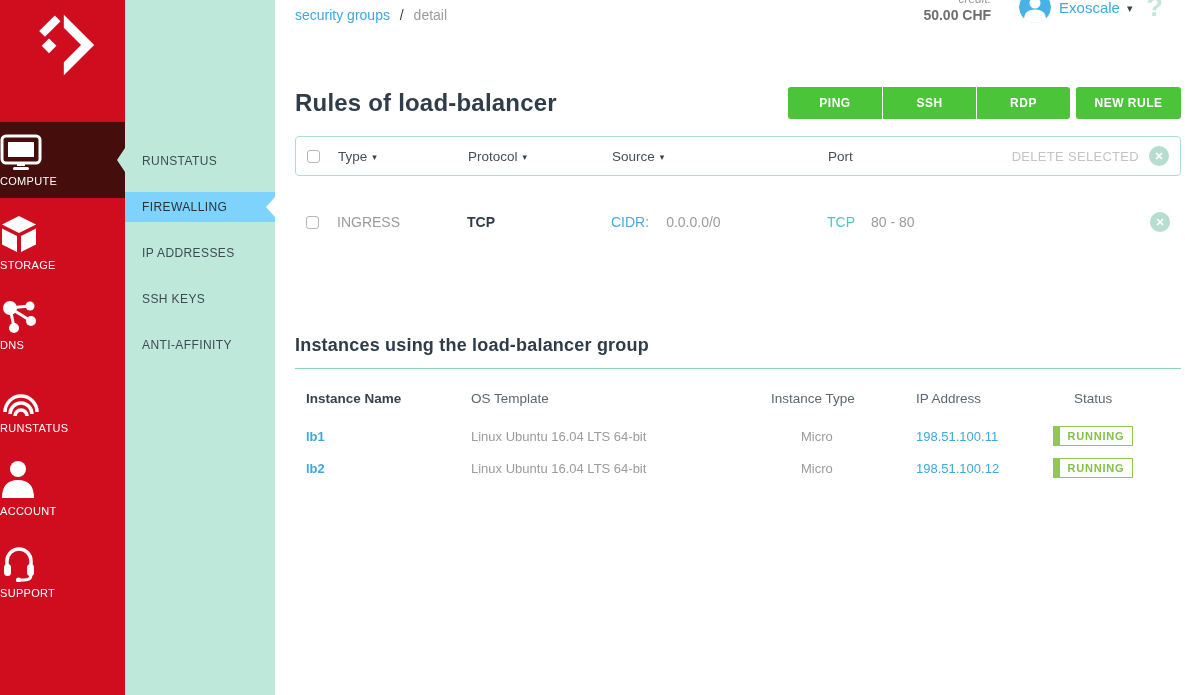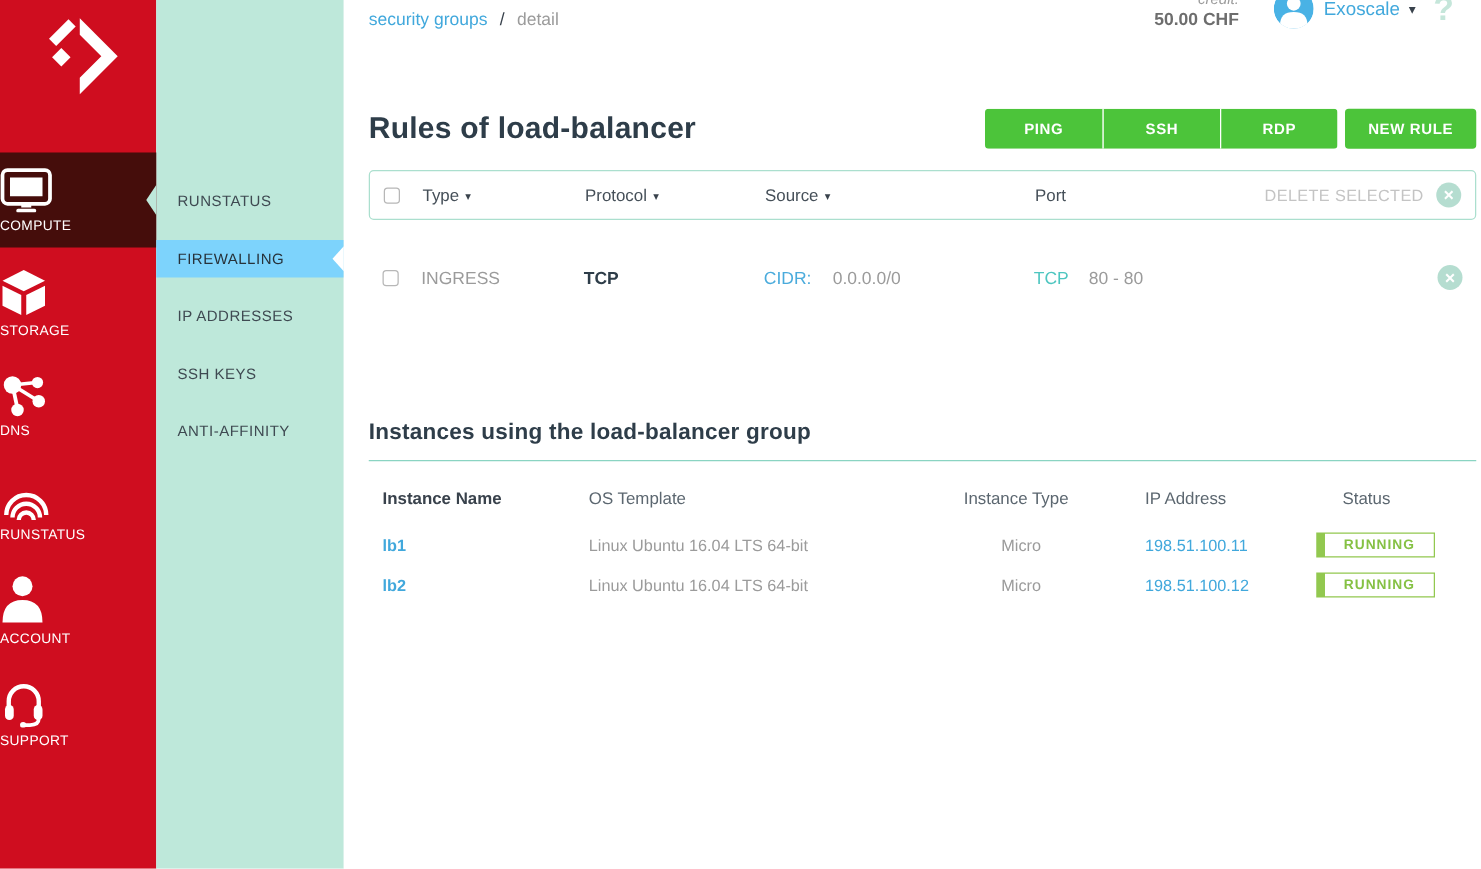--- a/index.html
+++ b/index.html
@@ -119,21 +119,21 @@
   .ihead .col { font-size:13.5px; color:#5c6770; }
   .ihead .col.first { color:#39424c; font-weight:bold; }
   .ihead .col.status-h { padding-left:21px; }
   .irow { height:32px; margin-top:14px; }
   .irow + .irow { margin-top:0; }
   .iname { color:#41a8dc; font-weight:bold; font-size:13px; cursor:pointer; }
   .ios, .itype { color:#9b9b9b; font-size:13px; }
   .itype { padding-left:30px; }
   .iip { color:#41a8dc; font-size:13px; cursor:pointer; }
   .badge {
-    display:inline-block; width:95px; text-align:center; background:#fff;
+    display:inline-block; width:80px; text-align:center; background:#fff;
     border:1px solid #92c84f; border-left:7px solid #92c84f;
     color:#85c143; font-size:11px; font-weight:bold; letter-spacing:.8px;
     padding:3px 0;
   }
 </style>
 </head>
 <body>
 
 <div class="app">
 

